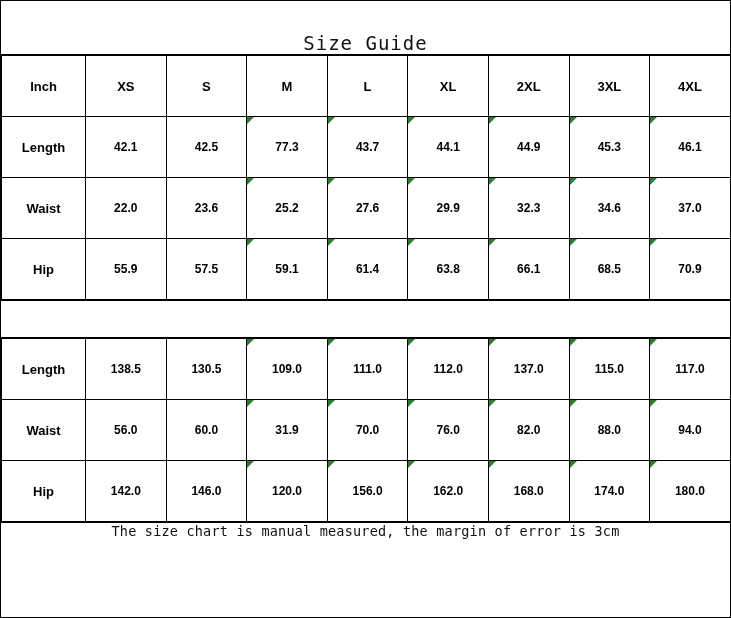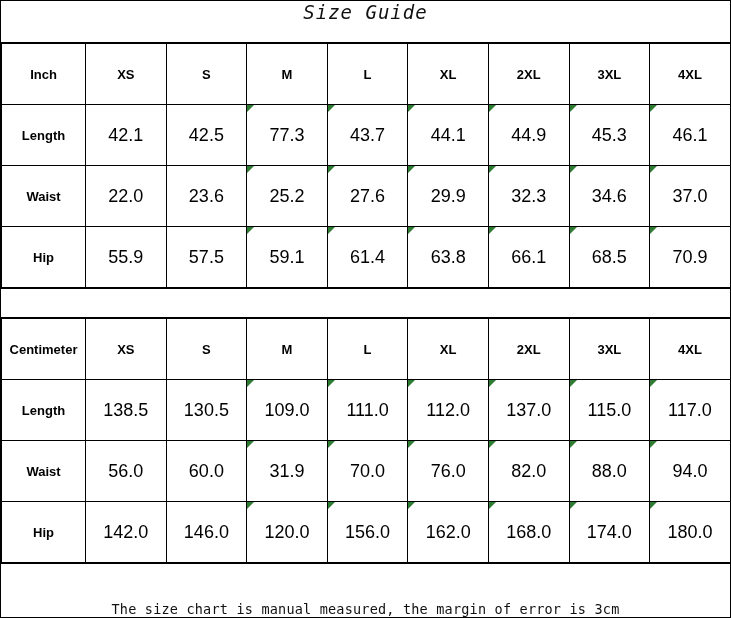--- a/index.html
+++ b/index.html
@@ -19,25 +19,24 @@
     height: 618px;
     box-sizing: border-box;
     border: 1px solid #000000;
     background: #ffffff;
     display: flex;
     flex-direction: column;
   }
   .title-row {
     height: 54px;
     display: flex;
-    align-items: flex-start;
+    align-items: flex-end;
     justify-content: center;
     border-bottom: 1px solid #000000;
     box-sizing: border-box;
-    font-style: italic;
   }
   .title-text {
     font-family: "DejaVu Sans Mono", monospace;
     font-size: 19px;
     letter-spacing: 1px;
     color: #111111;
   }
   table.size-table {
     width: 100%;
     border-collapse: collapse;
@@ -53,22 +52,22 @@
     padding: 2px 1px;
     position: relative;
     word-wrap: break-word;
     overflow: hidden;
   }
   table.size-table td.header-label {
     font-size: 13px;
     font-weight: bold;
   }
   table.size-table td.value {
-    font-weight: normal;
-    font-size: 18px;
+    font-weight: bold;
+    font-size: 12px;
   }
   
   table.size-table col.c0 { width: 84px; }
   table.size-table col.cx { width: 80.6px; }
 
   
   td.marker::before {
     content: "";
     position: absolute;
     top: 0;
@@ -81,21 +80,21 @@
   .gap {
     height: 38px;
     background: #ffffff;
     border-top: 1px solid #000000;
     border-bottom: 1px solid #000000;
     box-sizing: border-box;
   }
   .footer-row {
     flex: 1 1 auto;
     display: flex;
-    align-items: flex-end;
+    align-items: flex-start;
     justify-content: center;
     border-top: 1px solid #000000;
     box-sizing: border-box;
     min-height: 54px;
   }
   .footer-text {
     font-family: "DejaVu Sans Mono", monospace;
     font-size: 13.5px;
     color: #111111;
     letter-spacing: 0.2px;
@@ -183,31 +182,20 @@
           <col class="cx">
           <col class="cx">
           <col class="cx">
           <col class="cx">
           <col class="cx">
           <col class="cx">
           <col class="cx">
       </colgroup>
       <tbody>
         <tr>
-          <td class="header-label">Centimeter</td>
-          <td class="header-label">XS</td>
-          <td class="header-label">S</td>
-          <td class="header-label">M</td>
-          <td class="header-label">L</td>
-          <td class="header-label">XL</td>
-          <td class="header-label">2XL</td>
-          <td class="header-label">3XL</td>
-          <td class="header-label">4XL</td>
-        </tr>
-        <tr>
           <td class="header-label">Length</td>
           <td class="value">138.5</td>
           <td class="value">130.5</td>
           <td class="value marker">109.0</td>
           <td class="value marker">111.0</td>
           <td class="value marker">112.0</td>
           <td class="value marker">137.0</td>
           <td class="value marker">115.0</td>
           <td class="value marker">117.0</td>
         </tr>

